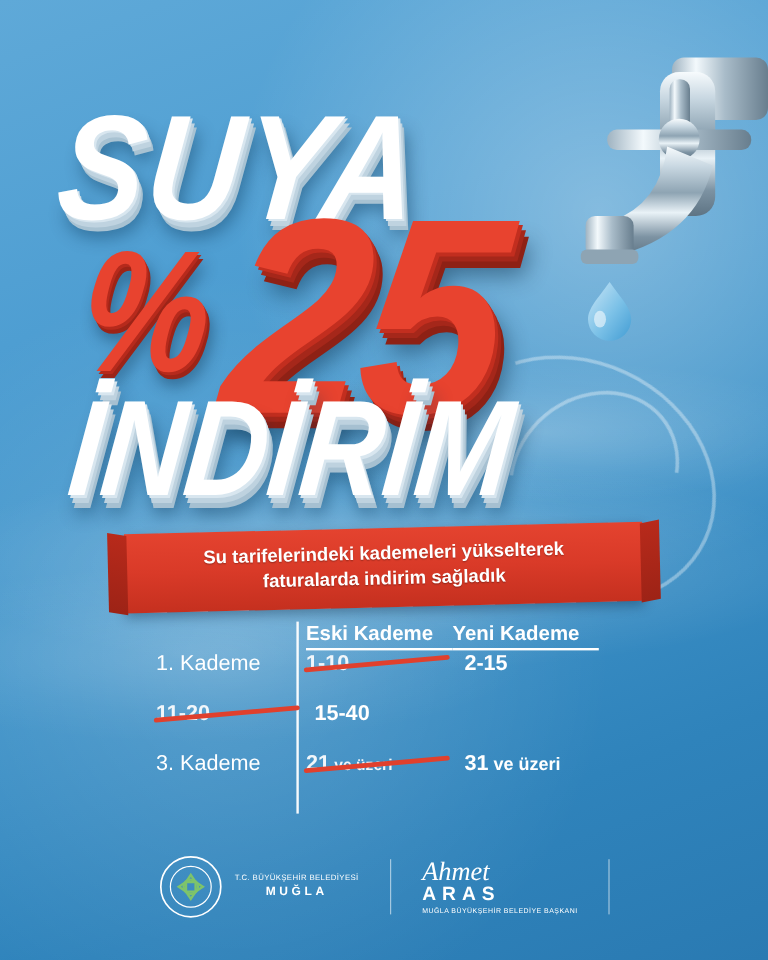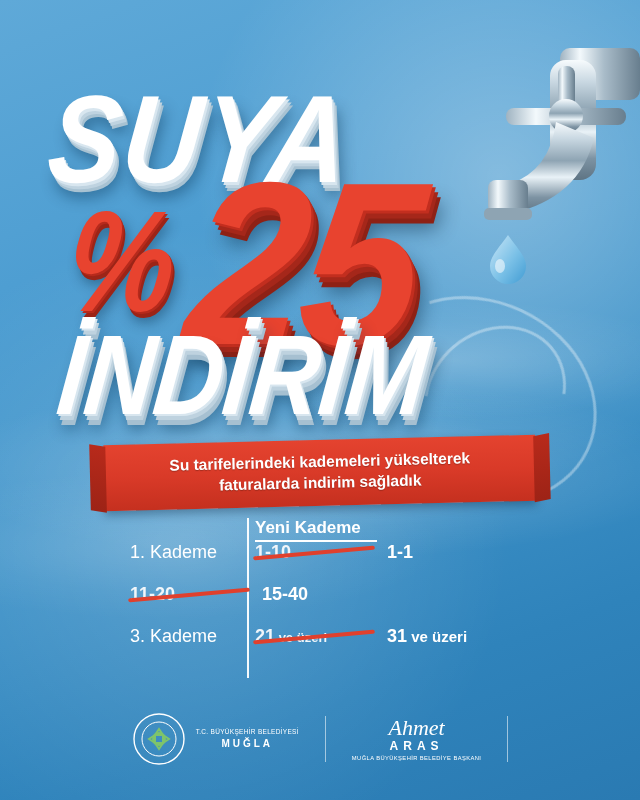--- a/index.html
+++ b/index.html
@@ -193,26 +193,26 @@
   .logos {
     position: absolute;
     left: 0; bottom: 34px; width: 100%;
     display: flex; align-items: center; justify-content: center;
     gap: 26px;
   }
   .logo-block { display: flex; align-items: center; gap: 10px; color: #fff; }
   .logo-sep { width: 1px; height: 46px; background: rgba(255,255,255,0.55); }
   .muglalogo-text { font-size: 6.5px; line-height: 1.3; text-align: center; letter-spacing: .3px; }
   .muglalogo-text .big { font-size: 10px; font-weight: bold; letter-spacing: 3px; }
-  .mayor { text-align: center; color: #fff; }
+  .mayor { color: #fff; }
   .mayor .script {
     font-family: "Liberation Serif", serif;
     font-style: italic; font-size: 22px; line-height: 1;
   }
-  .mayor .name { font-size: 12px; font-weight: bold; letter-spacing: 5px; }
+  .mayor .name { font-size: 16px; font-weight: bold; letter-spacing: 5px; }
   .mayor .title { font-size: 5.8px; letter-spacing: .4px; margin-top: 2px; }
   .muski { text-align: center; color: #fff; }
   .muski .ring { font-size: 5.5px; letter-spacing: .2px; }
   .muski .name { font-size: 9px; font-weight: bold; letter-spacing: 1.5px; }
 </style>
 </head>
 <body>
 
 <div id="poster">
 
@@ -273,31 +273,32 @@
   <div class="ribbon">
     <div class="ribbon-text">
       <span>Su tarifelerindeki kademeleri yükselterek</span>
       <span>faturalarda indirim sağladık</span>
     </div>
   </div>
 
   <div class="vdiv"></div>
   <div class="table">
     <div class="thead">
+      <div class="h old">Eski Kademe</div>
       <div class="h new">Yeni Kademe</div>
     </div>
 
     <div class="trow">
       <div class="lbl">1.  Kademe</div>
       <div class="old">
         <span>1-10</span><span class="small"></span>
         <span class="strike"></span>
       </div>
       <div class="new">
-        <span>1-1</span><span class="small"></span>
+        <span>2-15</span><span class="small"></span>
       </div>
     </div>
 
     <div class="trow">
       <div class="old">
         <span>11-20</span><span class="small"></span>
         <span class="strike"></span>
       </div>
       <div class="new">
         <span>15-40</span><span class="small"></span>

